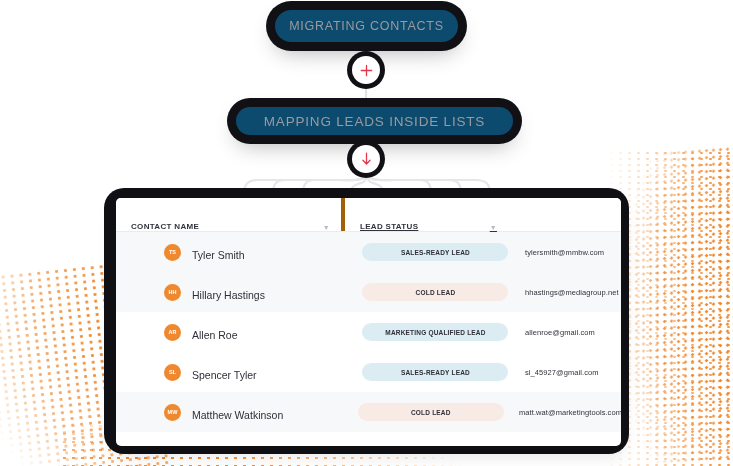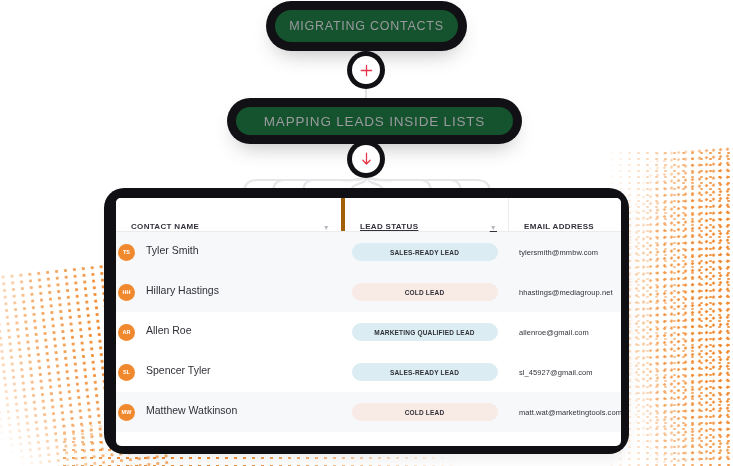--- a/index.html
+++ b/index.html
@@ -42,21 +42,21 @@
     left:60px;bottom:0;width:560px;height:60px;
     background-image:radial-gradient(#f0892e 1.4px, transparent 1.6px);
     background-size:9px 8px;
     -webkit-mask-image:radial-gradient(70% 130% at 20% 110%, #000 20%, transparent 75%);
     mask-image:radial-gradient(70% 130% at 20% 110%, #000 20%, transparent 75%);
   }
 
   
   .pill{
     position:absolute;
-    background:#14532d;
+    background:#0c4a6e;
     border-radius:999px;
     display:flex;align-items:center;justify-content:center;
     color:#9a9a9f;
     letter-spacing:.06em;
     box-shadow:0 0 0 9px #111014, 0 10px 22px rgba(0,0,0,.30);
     z-index:4;
   }
   #pill-top{left:275px;top:10px;width:183px;height:32px;font-size:12.5px;}
   #pill-mid{left:236px;top:107px;width:277px;height:28px;font-size:13.5px;}
 
@@ -102,21 +102,21 @@
     padding-left:15px;box-sizing:border-box;
   }
   .th.c1{width:225px;}
   .th.c2{width:167px;border-left:4px solid #a16207;text-decoration:underline;}
   .th.c3{width:113px;border-left:1px solid #ebebee;}
   .caret{margin-left:auto;margin-right:11px;color:#b9b9c0;font-size:7px;line-height:1;}
 
   .row{display:flex;align-items:center;height:40px;}
   .row.odd{background:#f7f8fa;}
   .row.even{background:#ffffff;}
-  .cell1{width:225px;display:flex;align-items:flex-start;padding-left:2px;box-sizing:border-box;}
+  .cell1{width:225px;display:flex;align-items:flex-end;padding-left:20px;box-sizing:border-box;margin-left:28px;}
   .cell2{width:167px;display:flex;align-items:center;justify-content:center;box-sizing:border-box;}
   .cell3{width:113px;display:flex;align-items:center;padding-left:11px;box-sizing:border-box;}
 
   .avatar{
     width:17px;height:17px;border-radius:50%;
     background:#f0892e;color:#ffffff;
     font-size:5.5px;font-weight:bold;letter-spacing:.02em;
     display:flex;align-items:center;justify-content:center;
     flex:0 0 auto;
   }
@@ -183,23 +183,20 @@
 
     <div id="table-head">
       <div class="th c1">
         <span>CONTACT NAME</span>
         <span class="caret">▼</span>
       </div>
       <div class="th c2">
         <span>LEAD STATUS</span>
         <span class="caret">▼</span>
       </div>
-      <div class="th c3">
-        <span>EMAIL ADDRESS</span>
-      </div>
     </div>
 
     <div id="table-body">
         <div class="row odd">
           <div class="cell1">
             <span class="avatar">TS</span>
             <span class="cname">Tyler Smith</span>
           </div>
           <div class="cell2">
             <span class="badge blue">SALES-READY LEAD</span>

